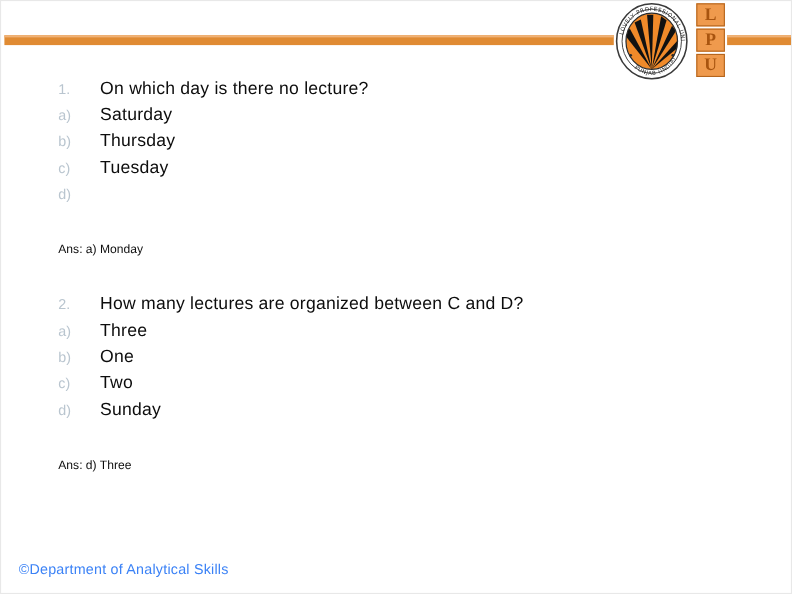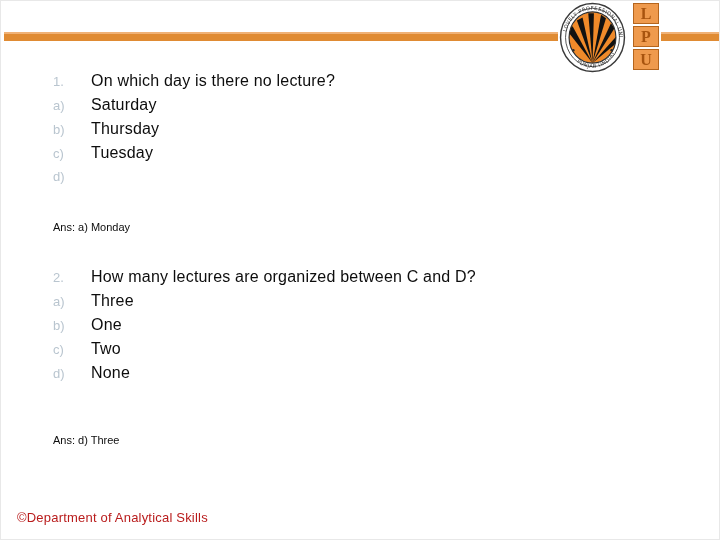--- a/index.html
+++ b/index.html
@@ -104,29 +104,29 @@
     color: #0d0d0d;
     font-size: 11px;
     line-height: 20px;
     white-space: nowrap;
   }
 
   
   .q1 { top: 68px; }
   .a1 { top: 216px; }
   .q2 { top: 264px; }
-  .a2 { top: 429px; }
+  .a2 { top: 412px; }
 
   
   .footer {
     position: absolute;
     left: 16px;
     bottom: 14px;
     font-size: 13px;
-    color: #b91c1c;
+    color: #3b82f6;
     letter-spacing: 0.2px;
     white-space: nowrap;
   }
 </style>
 </head>
 <body>
 
 <div class="slide">
 
   <div class="bar bar-left"></div>
@@ -205,21 +205,21 @@
     <div class="qrow">
       <span class="marker">b)</span>
       <span class="qtext">One</span>
     </div>
     <div class="qrow">
       <span class="marker">c)</span>
       <span class="qtext">Two</span>
     </div>
     <div class="qrow">
       <span class="marker">d)</span>
-      <span class="qtext">None</span>
+      <span class="qtext">Sunday</span>
     </div>
   </div>
 
   <div class="ansline a2">Ans: d) Three</div>
 
   <div class="footer">©Department of Analytical Skills</div>
 
 </div>
 
 </body></html>

